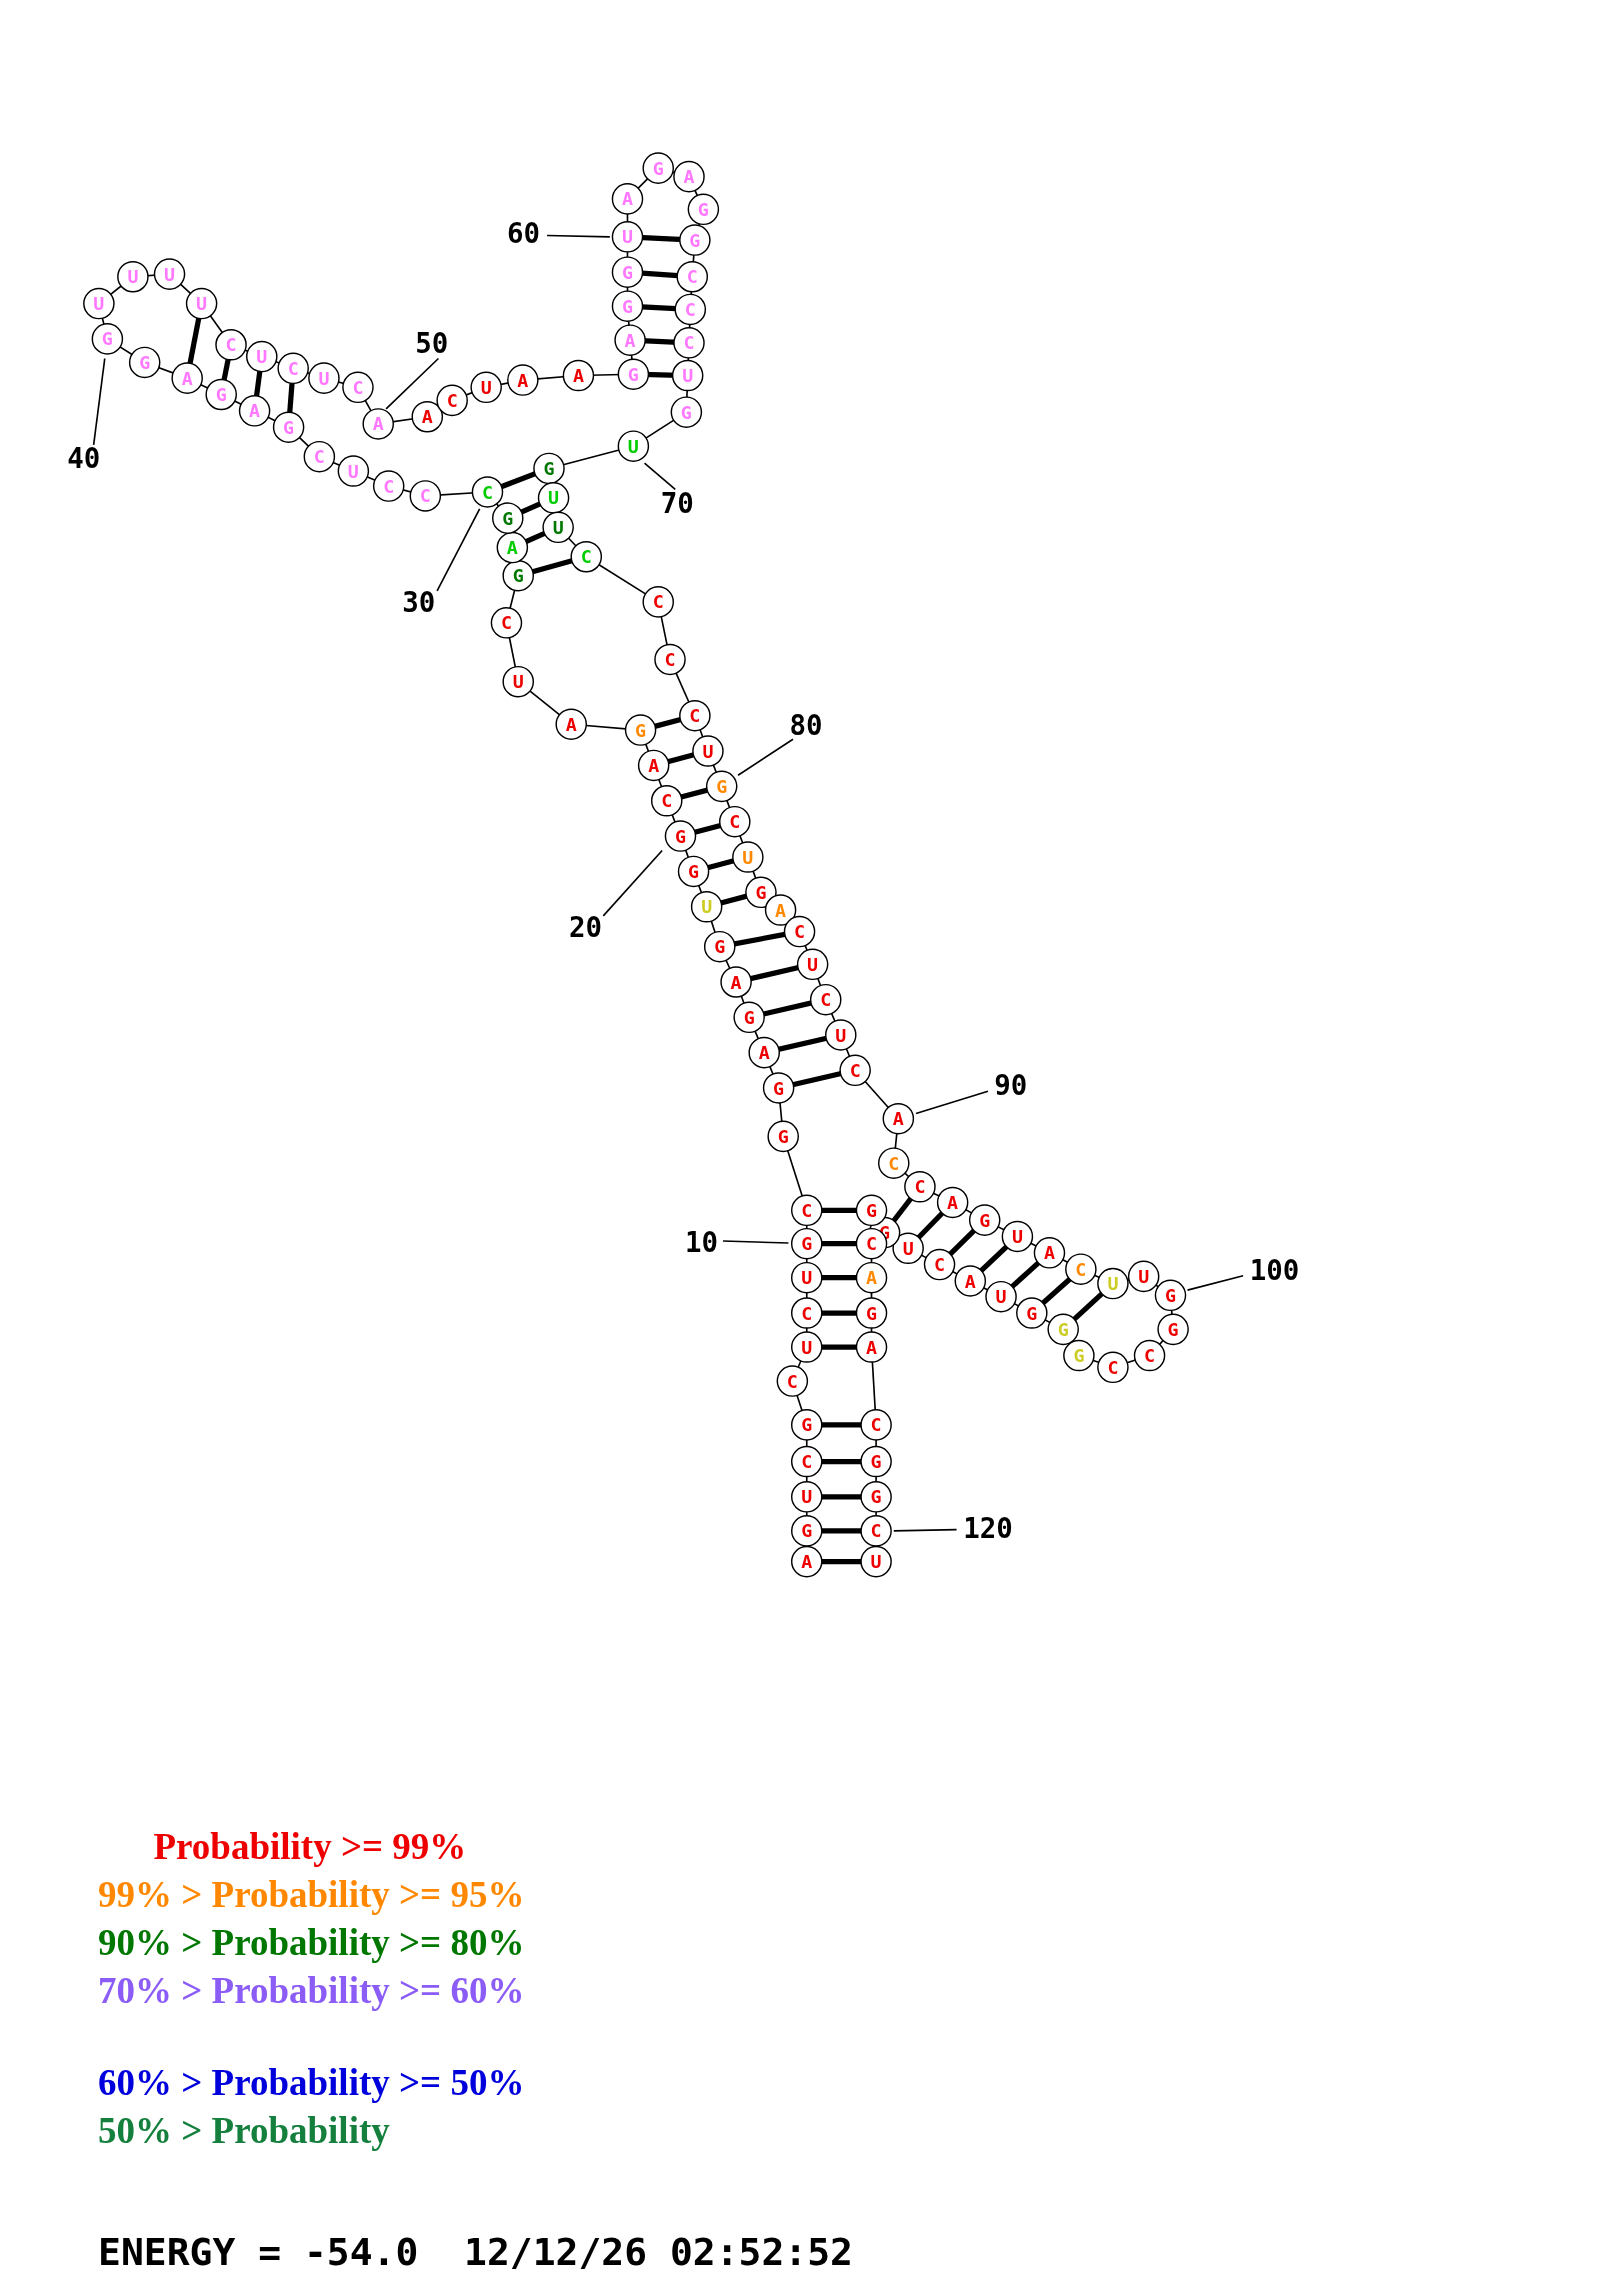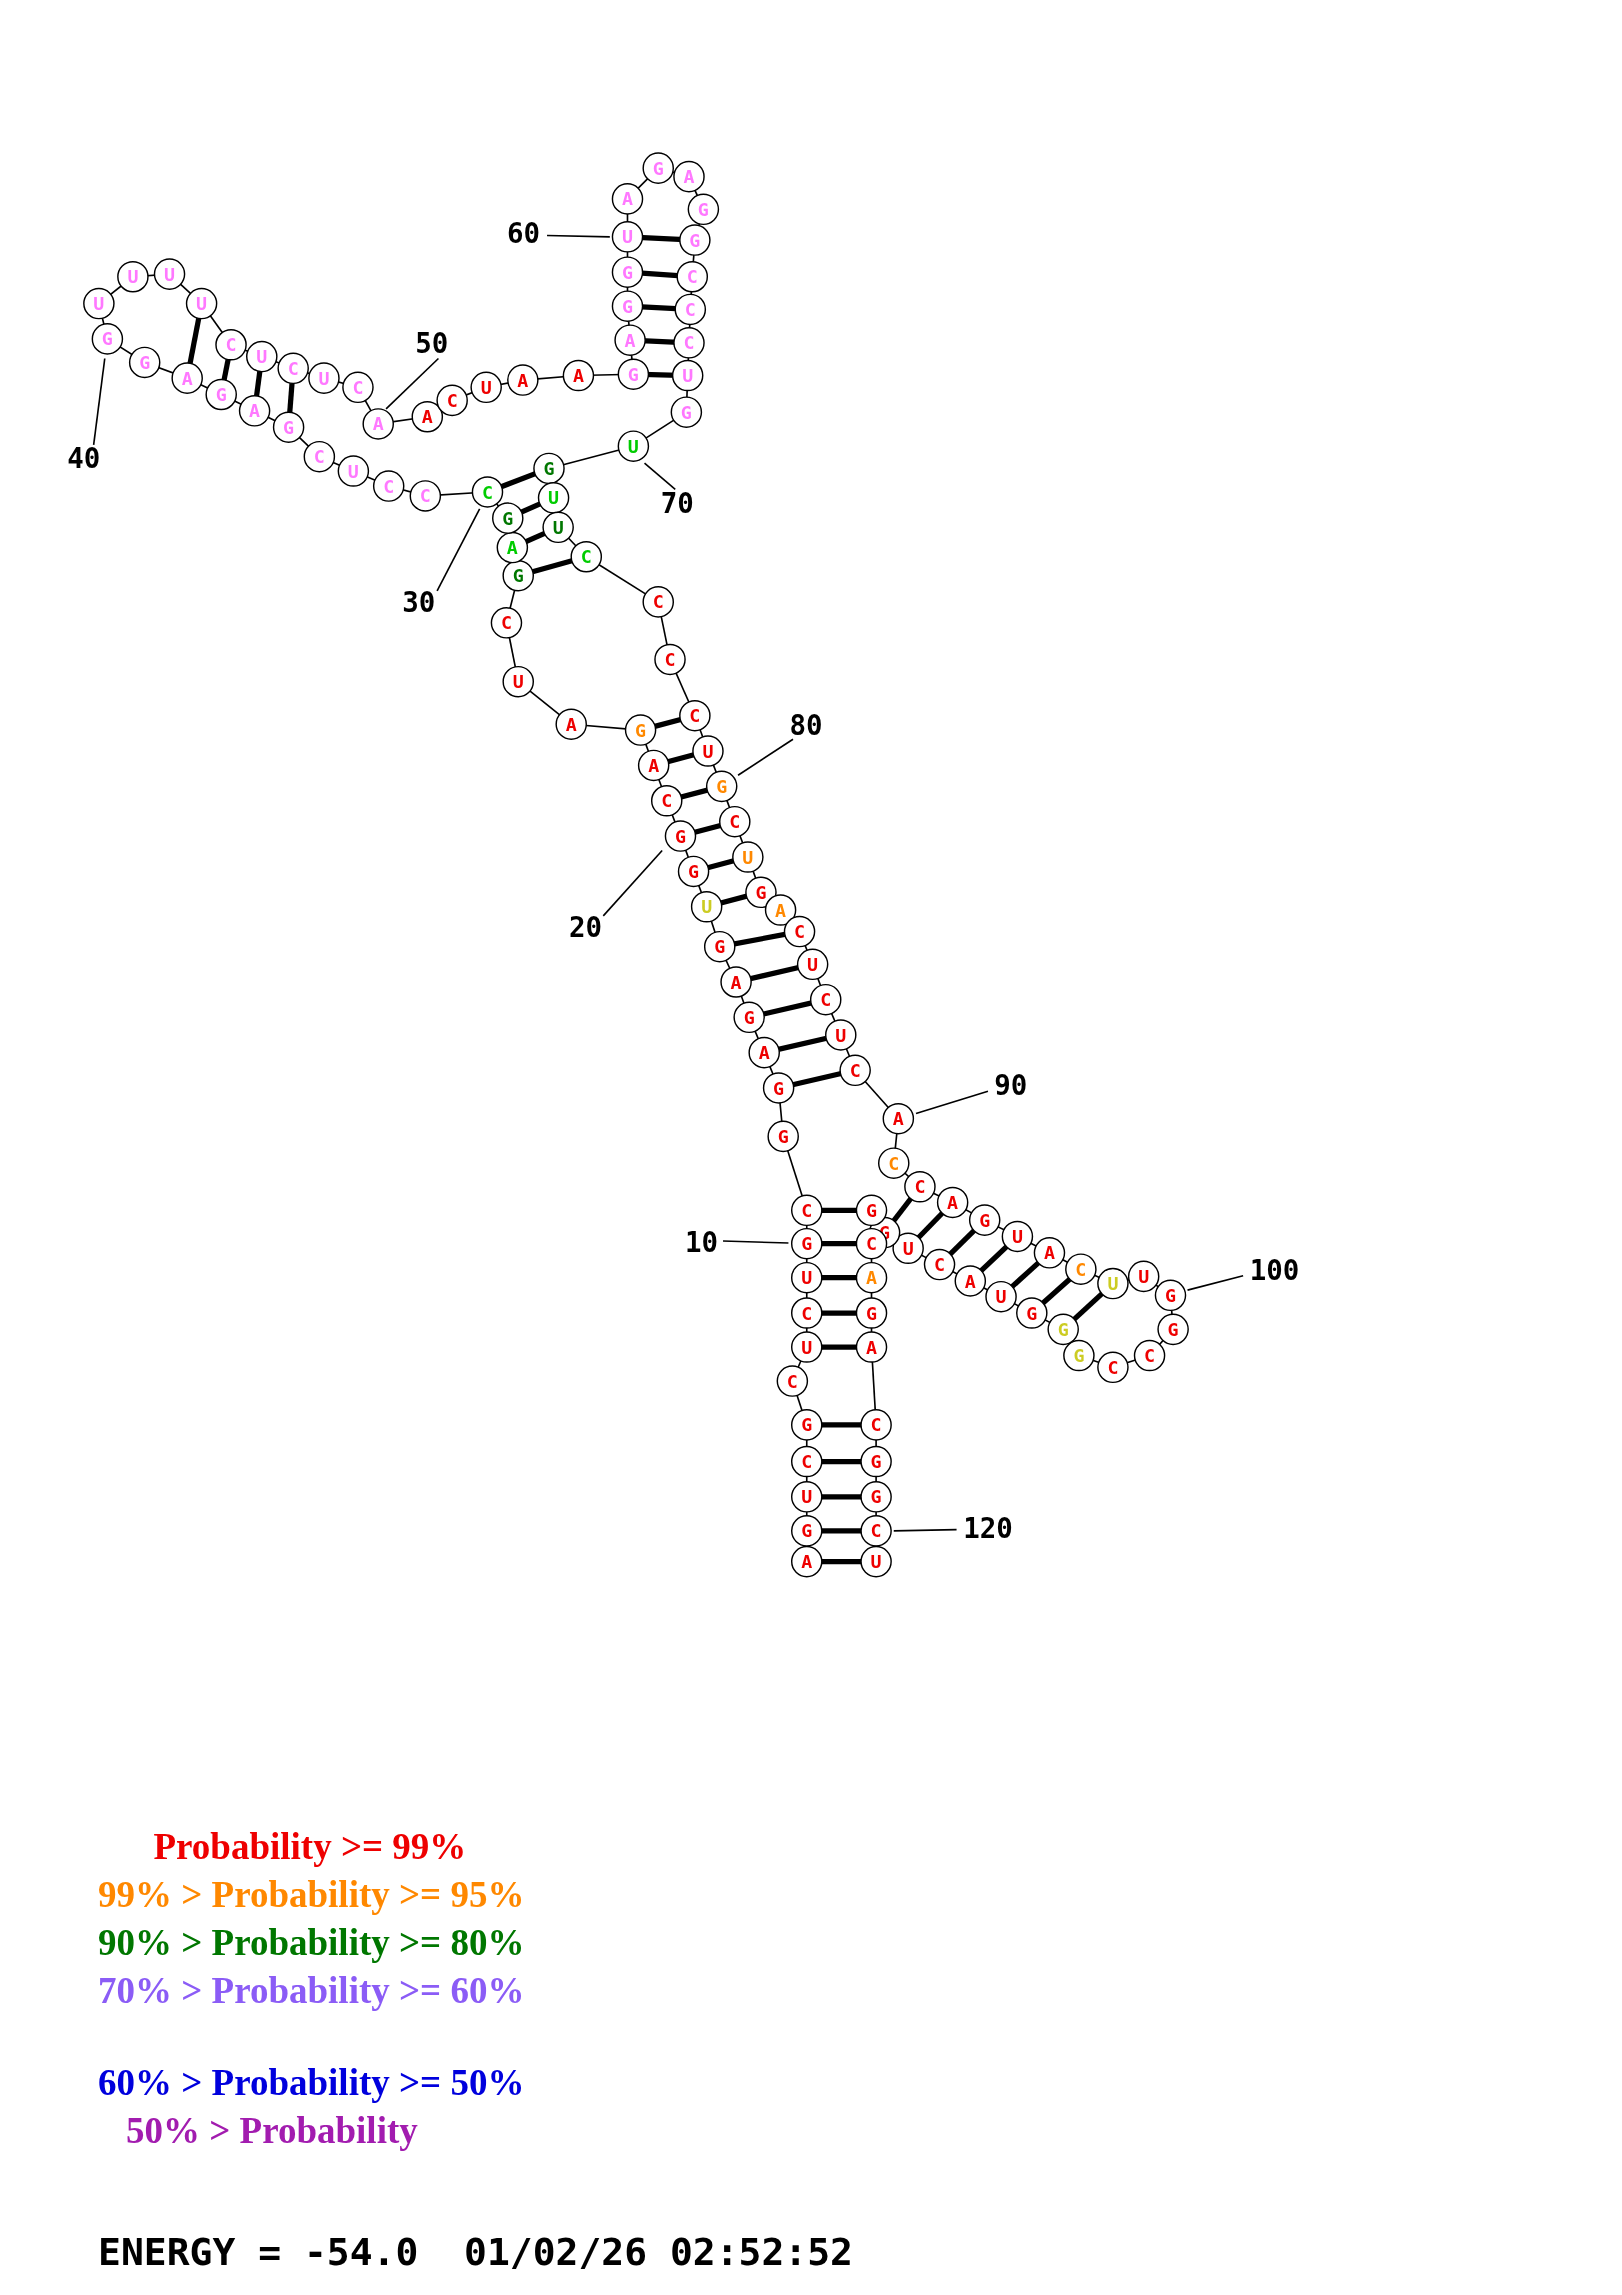--- a/index.html
+++ b/index.html
@@ -444,19 +444,19 @@
       <circle cx="1339" cy="2387" r="23" fill="#fff" stroke="#000" stroke-width="2.2"></circle>
       <text x="1339" y="2397" text-anchor="middle" font-size="28" font-weight="bold" fill="#ee0000" font-family="DejaVu Sans Mono, monospace">U</text>
     </svg>
 
   <div class="legend">
     <div class="legend-line" style="color: rgb(238, 0, 0);">      Probability &gt;= 99%</div>
     <div class="legend-line" style="color: rgb(255, 136, 0);">99% &gt; Probability &gt;= 95%</div>
     <div class="legend-line" style="color: rgb(0, 119, 0); text-align: center;">90% &gt; Probability &gt;= 80%</div>
     <div class="legend-line" style="color: #8b5cf6;">70% &gt; Probability &gt;= 60%</div>
     <div class="legend-line" style="color: rgb(0, 0, 221); margin-top: 44px;">60% &gt; Probability &gt;= 50%</div>
-    <div class="legend-line" style="color: #a21caf; margin-left: 28px;">50% &gt; Probability</div>
+    <div class="legend-line" style="color: #15803d;">50% &gt; Probability</div>
   </div>
 
-  <div class="energy">ENERGY = -54.0  01/02/26 02:52:52</div>
+  <div class="energy">ENERGY = -54.0  12/12/26 02:52:52</div>
 
 </div>
 
 
 </body></html>

